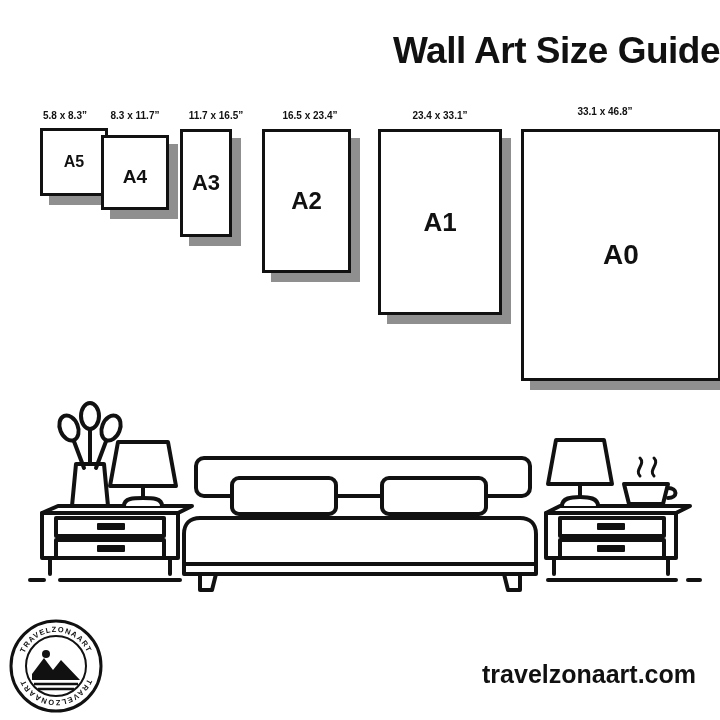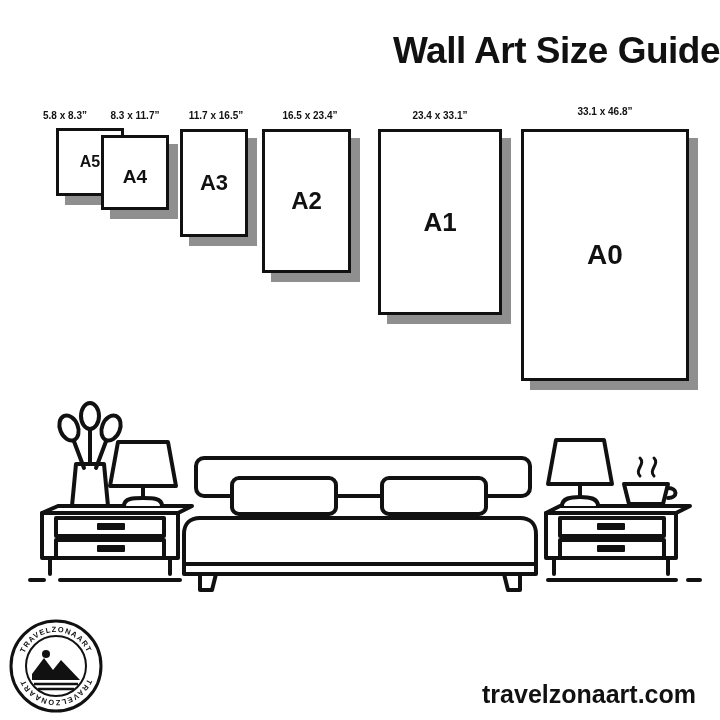--- a/index.html
+++ b/index.html
@@ -87,70 +87,69 @@
     height: 96px;
   }
   .site {
     position: absolute;
     right: 24px;
     top: 660px;
     font-size: 25px;
     font-weight: bold;
     color: #111111;
     letter-spacing: 0px;
-    margin-top: 20px;
   }
 </style>
 </head>
 <body>
 
 <div class="page">
 
   <div class="title">Wall Art Size Guide</div>
 
   <div class="frames">
 
     <div class="frame-group" style="left:36px; top:110px;">
       <div class="frame-label" style="left:0px; top:0px; width:58px;">5.8 x 8.3”</div>
-      <div class="frame-box" style="left:20px; top:18px; width:68px; height:68px;">
+      <div class="frame-box" style="left:4px; top:18px; width:68px; height:68px;">
         <span class="frame-name" style="font-size:16px;">A5</span>
       </div>
     </div>
 
     <div class="frame-group" style="left:100px; top:110px;">
       <div class="frame-label" style="left:0px; top:0px; width:70px;">8.3 x 11.7”</div>
       <div class="frame-box" style="left:1px; top:25px; width:68px; height:75px;">
         <span class="frame-name" style="font-size:19px;margin-top:8px;">A4</span>
       </div>
     </div>
 
     <div class="frame-group" style="left:176px; top:110px;">
       <div class="frame-label" style="left:0px; top:0px; width:80px;">11.7 x 16.5”</div>
-      <div class="frame-box" style="left:4px; top:19px; width:68px; height:108px;justify-content:center;">
+      <div class="frame-box" style="left:4px; top:19px; width:52px; height:108px;justify-content:center;">
         <span class="frame-name" style="font-size:22px;">A3</span>
       </div>
     </div>
 
     <div class="frame-group" style="left:262px; top:110px;">
       <div class="frame-label" style="left:0px; top:0px; width:96px;">16.5 x 23.4”</div>
       <div class="frame-box" style="left:0px; top:19px; width:89px; height:144px;">
         <span class="frame-name" style="font-size:24px;">A2</span>
       </div>
     </div>
 
     <div class="frame-group" style="left:378px; top:110px;">
       <div class="frame-label" style="left:0px; top:0px; width:124px;">23.4 x 33.1”</div>
       <div class="frame-box" style="left:0px; top:19px; width:124px; height:186px;align-items:center;">
         <span class="frame-name" style="font-size:26px;">A1</span>
       </div>
     </div>
 
     <div class="frame-group" style="left:521px; top:106px;">
       <div class="frame-label" style="left:0px; top:0px; width:168px;">33.1 x 46.8”</div>
-      <div class="frame-box" style="left:0px; top:23px; width:168px; height:252px;">
+      <div class="frame-box" style="left:0px; top:23px; width:200px; height:252px;">
         <span class="frame-name" style="font-size:28px;">A0</span>
       </div>
     </div>
 
   </div>
 
   <div class="scene">
     <svg width="720" height="230" viewBox="0 0 720 230" xmlns="http://www.w3.org/2000/svg">
       <g fill="none" stroke="#111111" stroke-width="4" stroke-linecap="round" stroke-linejoin="round">
 

